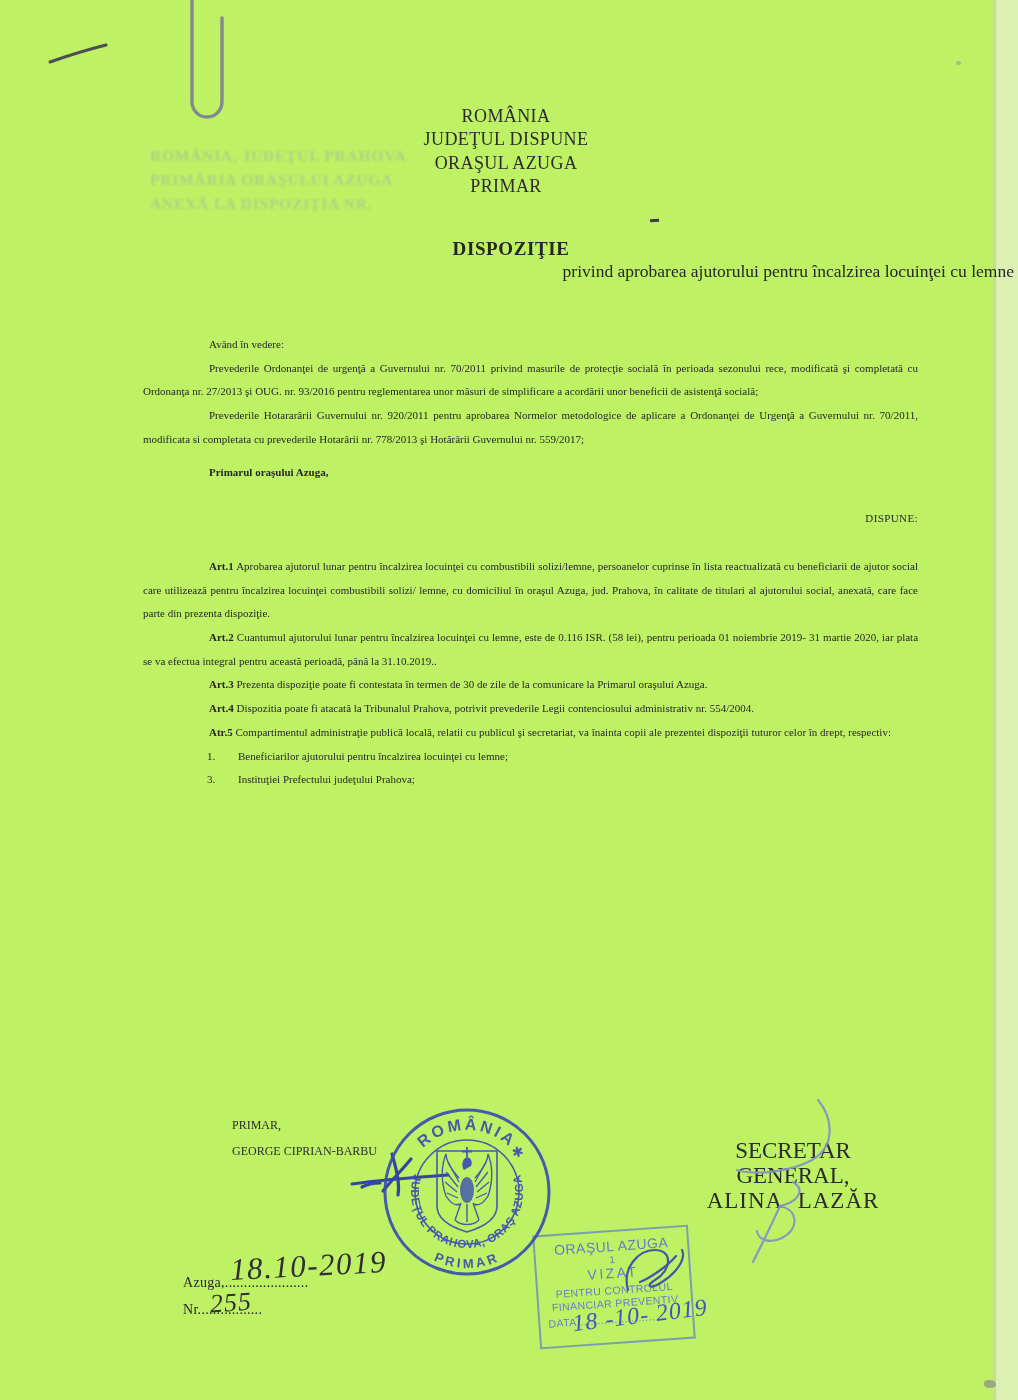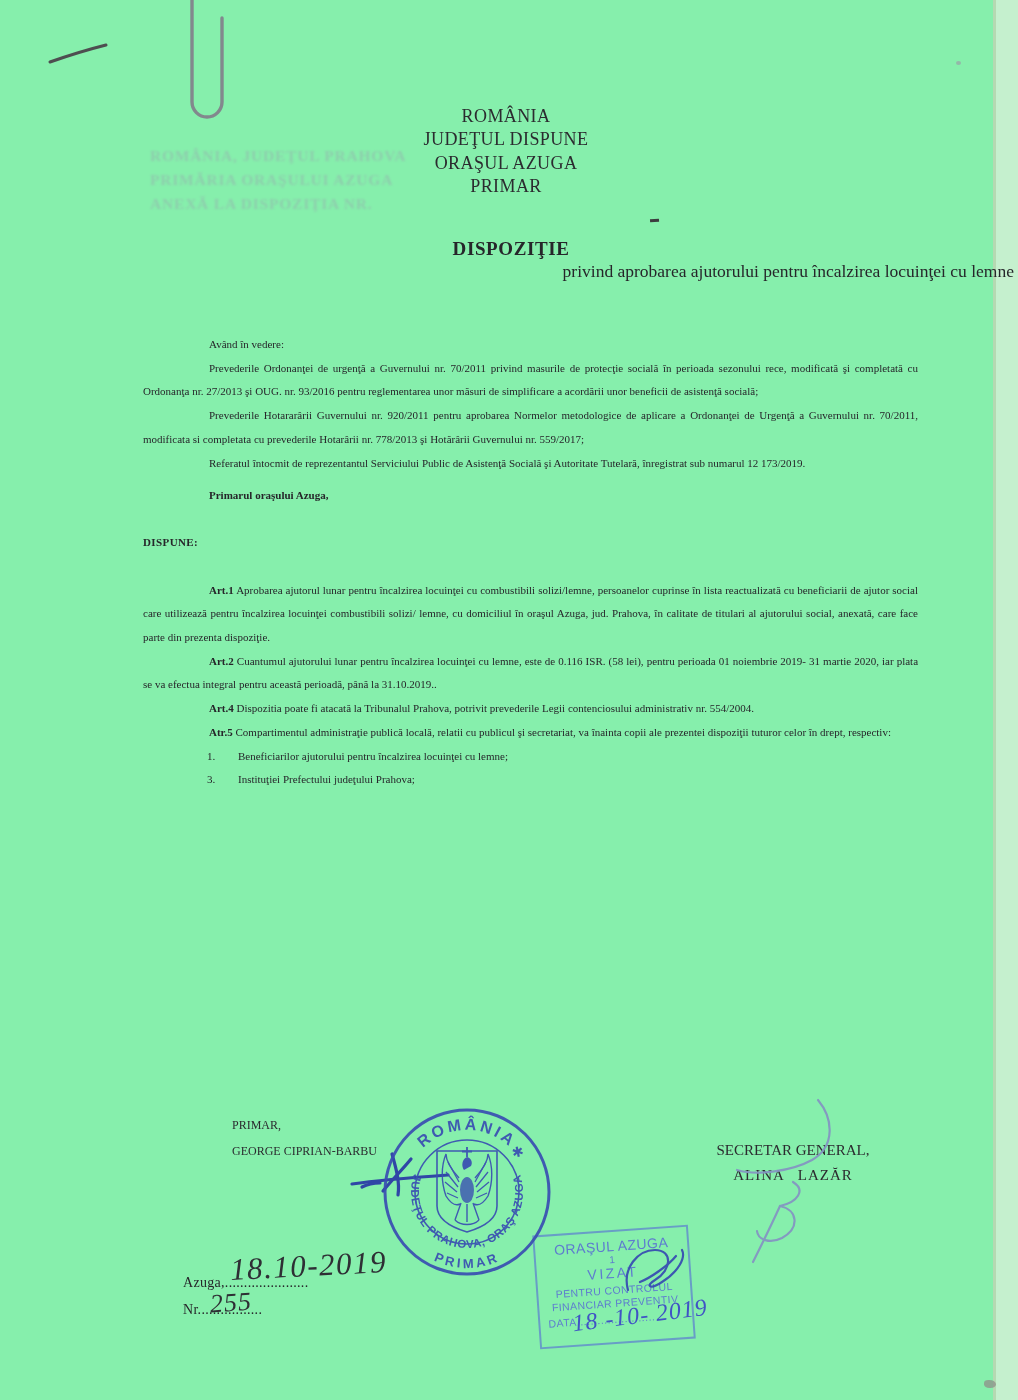--- a/index.html
+++ b/index.html
@@ -1,18 +1,18 @@
 <!DOCTYPE html>
 <html><head>
 <meta charset="utf-8">
 <style>
   html,body{margin:0;padding:0;background:#e8e8e4;}
   .page{
     position:relative;width:1018px;height:1400px;margin:0 auto;
-    background:#86efac;overflow:hidden;
+    background:#bef264;overflow:hidden;
     font-family:"Liberation Serif",serif;color:#26262a;
   }
   
   .edge-strip{position:absolute;left:996px;top:0;width:22px;height:1400px;background:rgba(240,240,228,.6);z-index:0}
   .edge-line{position:absolute;left:993px;top:0;width:2.5px;height:1400px;background:rgba(206,204,182,.65);z-index:1}
   .dash-mark{position:absolute;left:650px;top:219px;width:9px;height:2.5px;background:#3c3c3e;transform:rotate(-4deg);z-index:3}
   .speck-a{position:absolute;left:956px;top:61px;width:5px;height:4px;background:#9aa0a6;border-radius:50%;opacity:.7;z-index:3}
   .speck-b{position:absolute;left:984px;top:1380px;width:12px;height:8px;background:#8f8f8a;border-radius:40% 60% 50% 50%;opacity:.75;z-index:3}
   
   .ghost{
@@ -24,28 +24,28 @@
   .hdr{position:absolute;top:105px;left:0;width:1012px;text-align:center;z-index:2;
        font-size:18px;line-height:23.4px;letter-spacing:.4px;color:#2b2b2f}
   .title{position:absolute;top:238px;left:0;width:1022px;text-align:center;z-index:2;
          font-size:19px;font-weight:700;letter-spacing:.6px}
   .subtitle{position:absolute;top:261px;left:0;width:1014px;text-align:right;z-index:2;font-size:17.5px}
   
   .doc-body{position:absolute;left:143px;top:333px;width:775px;z-index:2;
             font-size:11px;line-height:23.7px;text-align:justify}
   .doc-body p{margin:0;text-indent:66px}
   .p-issuer{font-weight:700;margin-top:9px !important}
-  .p-dispune{margin-top:23px !important;margin-bottom:24px !important;text-align:left;text-indent:0 !important;font-weight:700;letter-spacing:.4px}
+  .p-dispune{margin-top:23px !important;margin-bottom:24px !important;text-align:right;text-indent:0 !important;font-weight:400;letter-spacing:.4px}
   .rcp{padding-left:64px;text-indent:0}
   .rnum{display:inline-block;width:31px}
   
   .sig-mayor{position:absolute;left:232px;top:1112px;width:245px;text-align:left;z-index:2;
              font-size:12px;line-height:26px;color:#2b2b2f}
   .sig-secretary{position:absolute;left:688px;top:1138px;width:210px;text-align:center;z-index:2;
-             font-size:15px;line-height:25px;color:#2b2b2f}
+             font-size:23px;line-height:25px;color:#2b2b2f}
   .sig-secretary .name{letter-spacing:1px;word-spacing:9px}
   
   .issue-block{position:absolute;left:183px;top:1269px;z-index:2;font-size:14px;line-height:27px;letter-spacing:.3px}
   .hand{position:absolute;font-style:italic;color:#2e2e34;z-index:6;font-family:"Liberation Serif",serif}
   .hand-date{left:230px;top:1248px;font-size:31px;transform:rotate(-3deg);letter-spacing:1.5px}
   .hand-nr{left:210px;top:1288px;font-size:26px;transform:rotate(-4deg);letter-spacing:1px}
   
   .rect-stamp{
     position:absolute;left:536px;top:1230px;width:152px;height:110px;z-index:4;
     transform:rotate(-4deg);border:2px solid rgba(88,114,212,.7);
@@ -85,25 +85,25 @@
     <div>PRIMAR</div>
   </div>
 
   <div class="title">DISPOZIŢIE</div>
   <div class="subtitle">privind aprobarea ajutorului pentru încalzirea locuinţei cu lemne</div>
 
   <div class="doc-body">
     <p>Având în vedere:</p>
     <p>Prevederile Ordonanţei de urgenţă  a Guvernului nr. 70/2011 privind masurile de protecţie socială în perioada sezonului rece, modificată şi completată cu Ordonanţa nr. 27/2013 şi OUG. nr. 93/2016 pentru reglementarea unor măsuri de simplificare a acordării unor beneficii de asistenţă socială;</p>
     <p>Prevederile Hotararârii Guvernului nr. 920/2011 pentru aprobarea   Normelor metodologice de aplicare  a  Ordonanţei de Urgenţă a Guvernului  nr. 70/2011, modificata si completata cu prevederile Hotarârii nr. 778/2013 şi  Hotărârii Guvernului nr. 559/2017;</p>
-    <p>Referatul întocmit de reprezentantul Serviciului Public de Asistenţă Socială şi Autoritate Tutelară, înregistrat sub numarul 12 173/2019.</p>
     <p class="p-issuer">Primarul oraşului Azuga,</p>
     <p class="p-dispune">DISPUNE:</p>
     <p><b>Art.1</b> <span>Aprobarea  ajutorul lunar pentru încalzirea locuinţei cu combustibili solizi/lemne, persoanelor cuprinse în lista reactualizată cu beneficiarii de ajutor social care utilizează pentru încalzirea locuinţei combustibili solizi/ lemne,  cu domiciliul în oraşul Azuga, jud. Prahova,   în calitate de titulari al ajutorului social,  anexată, care face parte din prezenta dispoziţie.</span></p>
     <p><b>Art.2</b> <span>Cuantumul ajutorului lunar pentru încalzirea locuinţei cu lemne, este de 0.116  ISR. (58 lei), pentru perioada  01 noiembrie 2019- 31 martie 2020, iar plata se va efectua integral pentru această perioadă, până la 31.10.2019..</span></p>
+    <p><b>Art.3</b> <span>Prezenta dispoziţie poate fi contestata în termen de 30 de zile de la  comunicare la Primarul oraşului Azuga.</span></p>
     <p><b>Art.4</b> <span>Dispozitia poate fi atacată la Tribunalul  Prahova, potrivit prevederile Legii contenciosului administrativ nr. 554/2004.</span></p>
     <p><b>Atr.5</b> <span>Compartimentul administraţie publică locală, relatii cu publicul şi secretariat,  va înainta copii ale prezentei dispoziţii tuturor celor în drept, respectiv:</span></p>
     <div class="rcp"><span class="rnum">1.</span><span>Beneficiarilor ajutorului pentru încalzirea locuinţei cu lemne;</span></div>
     <div class="rcp"><span class="rnum">3.</span><span>Instituţiei Prefectului judeţului Prahova;</span></div>
   </div>
 
   <div class="sig-mayor">
     <div>PRIMAR,</div>
     <div>GEORGE CIPRIAN-BARBU</div>
   </div>

